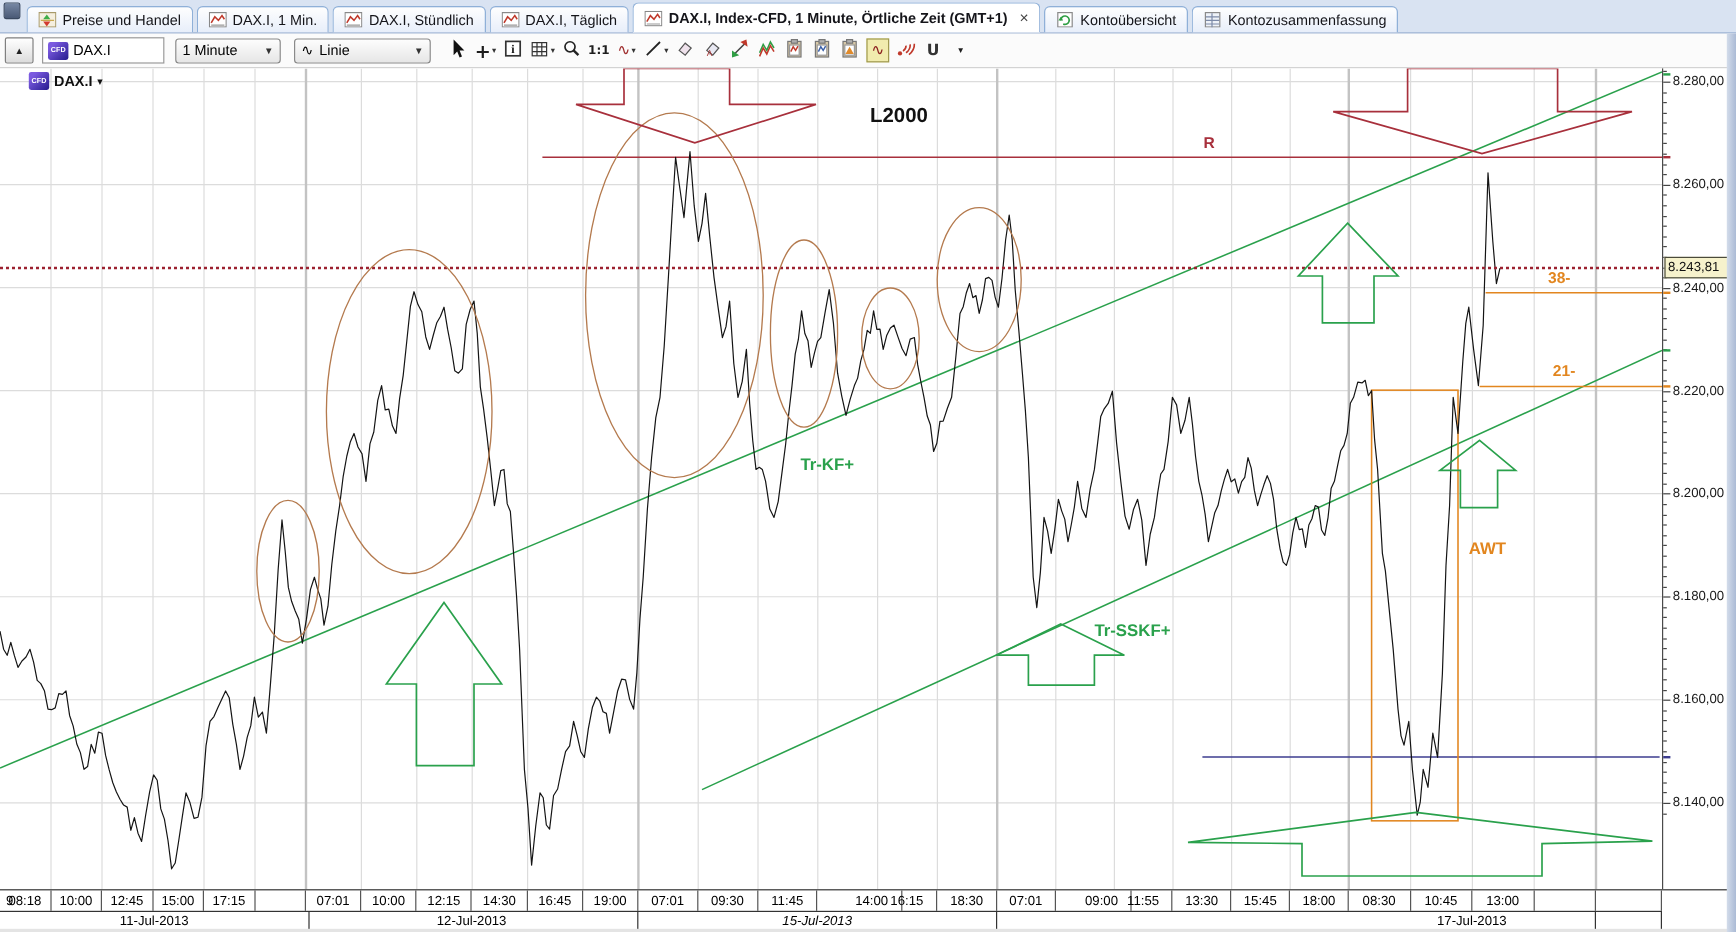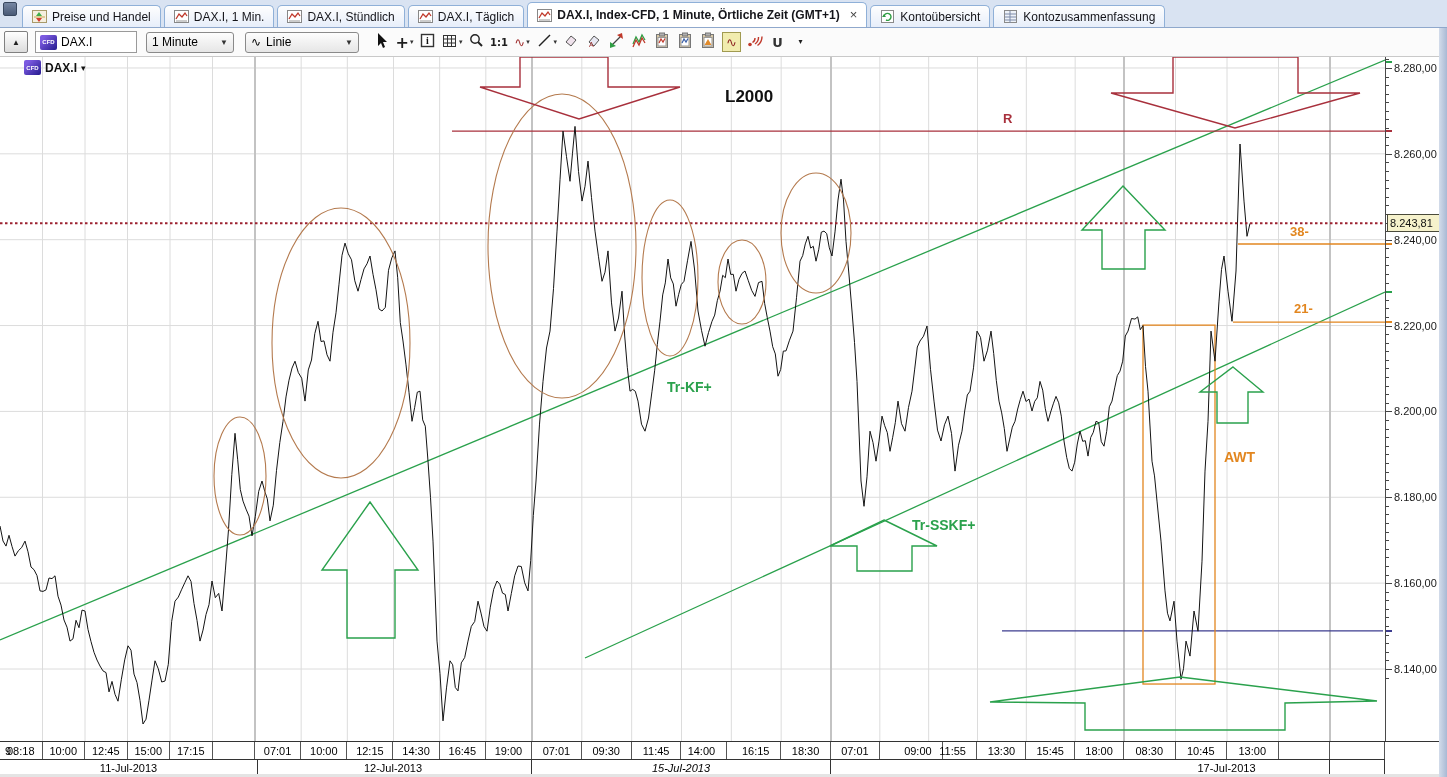--- a/index.html
+++ b/index.html
@@ -465,21 +465,21 @@
         <div class="ta-cell" style="left: 212.5px; width: 42.5px;"></div>
         <div class="ta-cell" style="left: 255px; width: 46.2px;">07:01</div>
         <div class="ta-cell" style="left: 301.2px; width: 46.2px;">10:00</div>
         <div class="ta-cell" style="left: 347.3px; width: 46.2px;">12:15</div>
         <div class="ta-cell" style="left: 393.5px; width: 46.2px;">14:30</div>
         <div class="ta-cell" style="left: 439.7px; width: 46.2px;">16:45</div>
         <div class="ta-cell" style="left: 485.8px; width: 46.2px;">19:00</div>
         <div class="ta-cell" style="left: 532px; width: 49.8px;">07:01</div>
         <div class="ta-cell" style="left: 581.8px; width: 49.8px;">09:30</div>
         <div class="ta-cell" style="left: 631.7px; width: 49.8px;">11:45</div>
-        <div class="ta-cell" style="left: 677px; width: 49.8px;">14:00</div>
+        <div class="ta-cell" style="left: 702px; width: 49.8px;">14:00</div>
         <div class="ta-cell" style="left: 731.3px; width: 49.8px;">16:15</div>
         <div class="ta-cell" style="left: 781.2px; width: 49.8px;">18:30</div>
         <div class="ta-cell" style="left: 831px; width: 48.8px;">07:01</div>
         <div class="ta-cell" style="left: 894px; width: 48.8px;">09:00</div>
         <div class="ta-cell" style="left: 928.7px; width: 48.8px;">11:55</div>
         <div class="ta-cell" style="left: 977.5px; width: 48.8px;">13:30</div>
         <div class="ta-cell" style="left: 1026.3px; width: 48.8px;">15:45</div>
         <div class="ta-cell" style="left: 1075.2px; width: 48.8px;">18:00</div>
         <div class="ta-cell" style="left: 1124px; width: 51.5px;">08:30</div>
         <div class="ta-cell" style="left: 1175.5px; width: 51.5px;">10:45</div>

